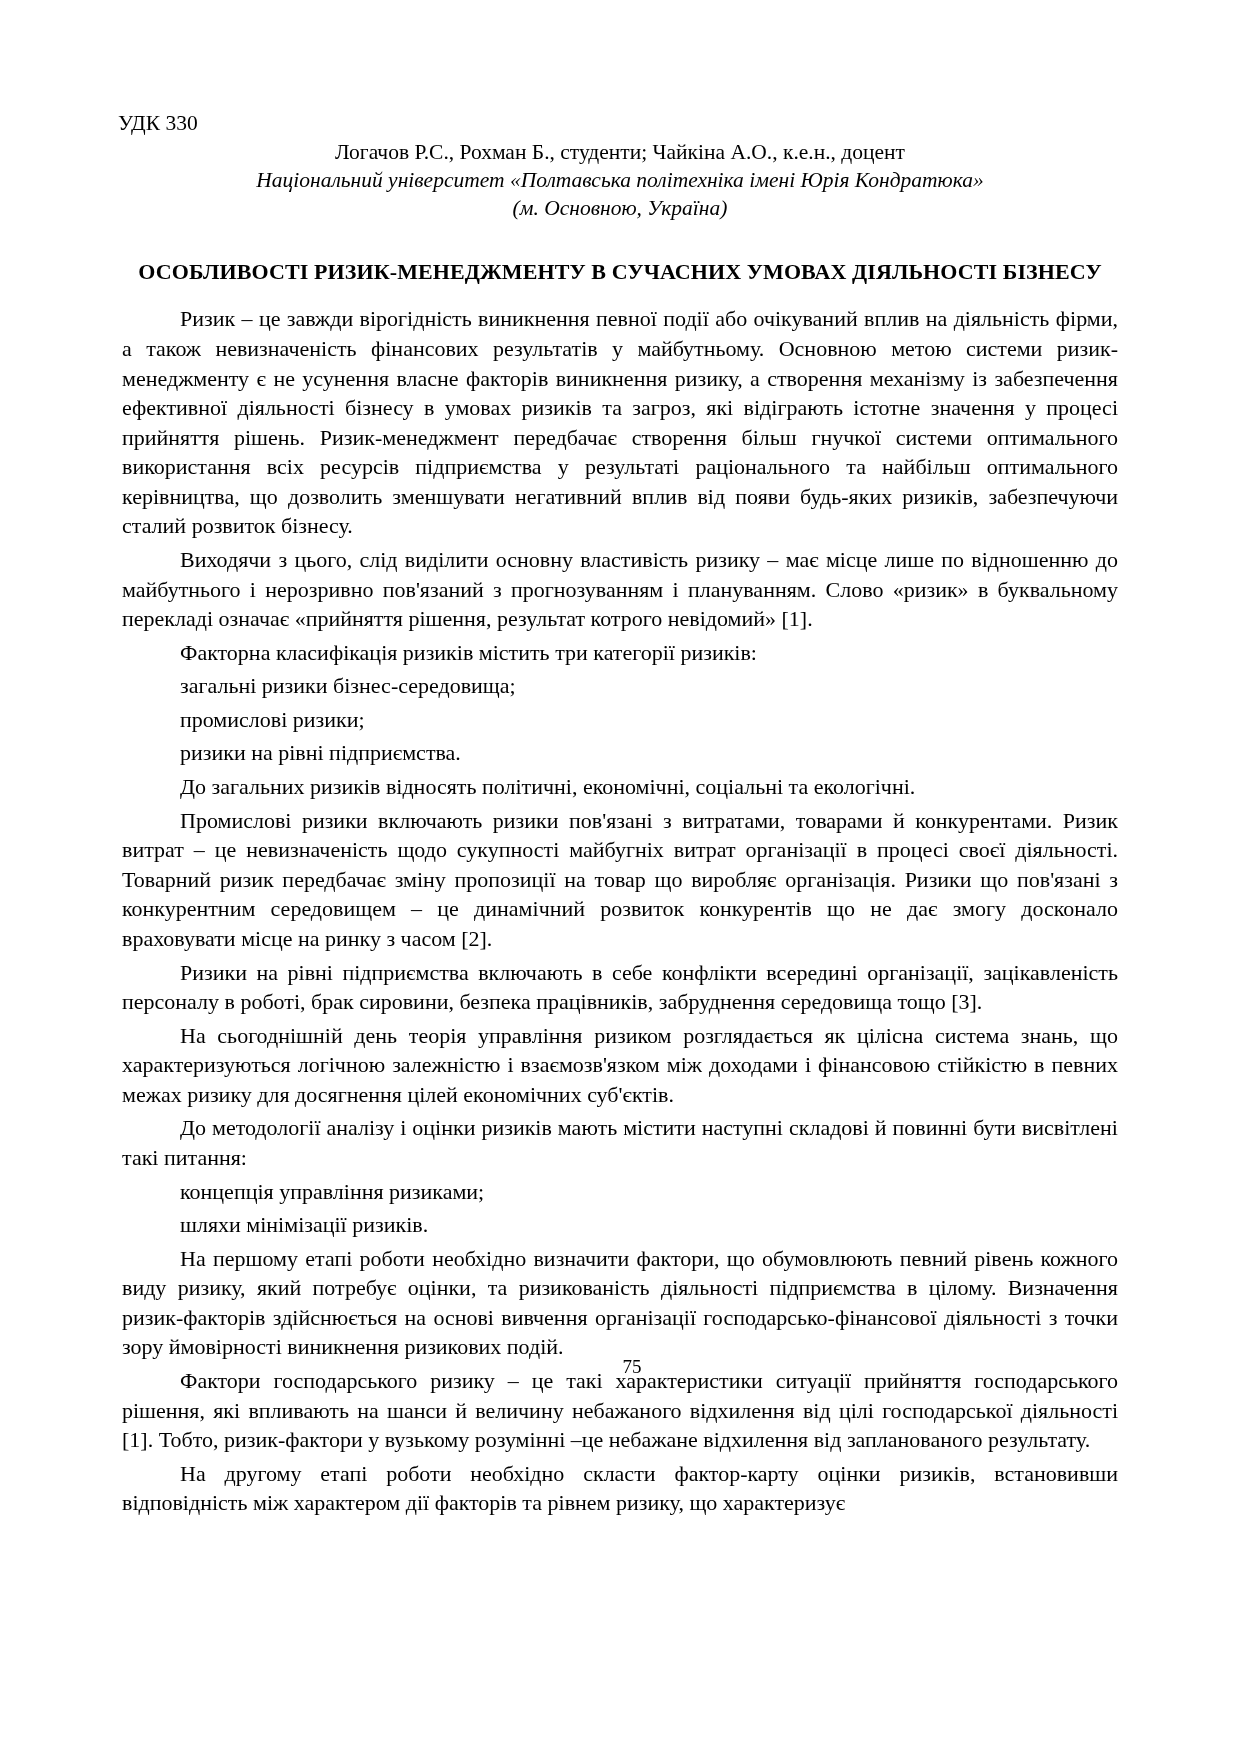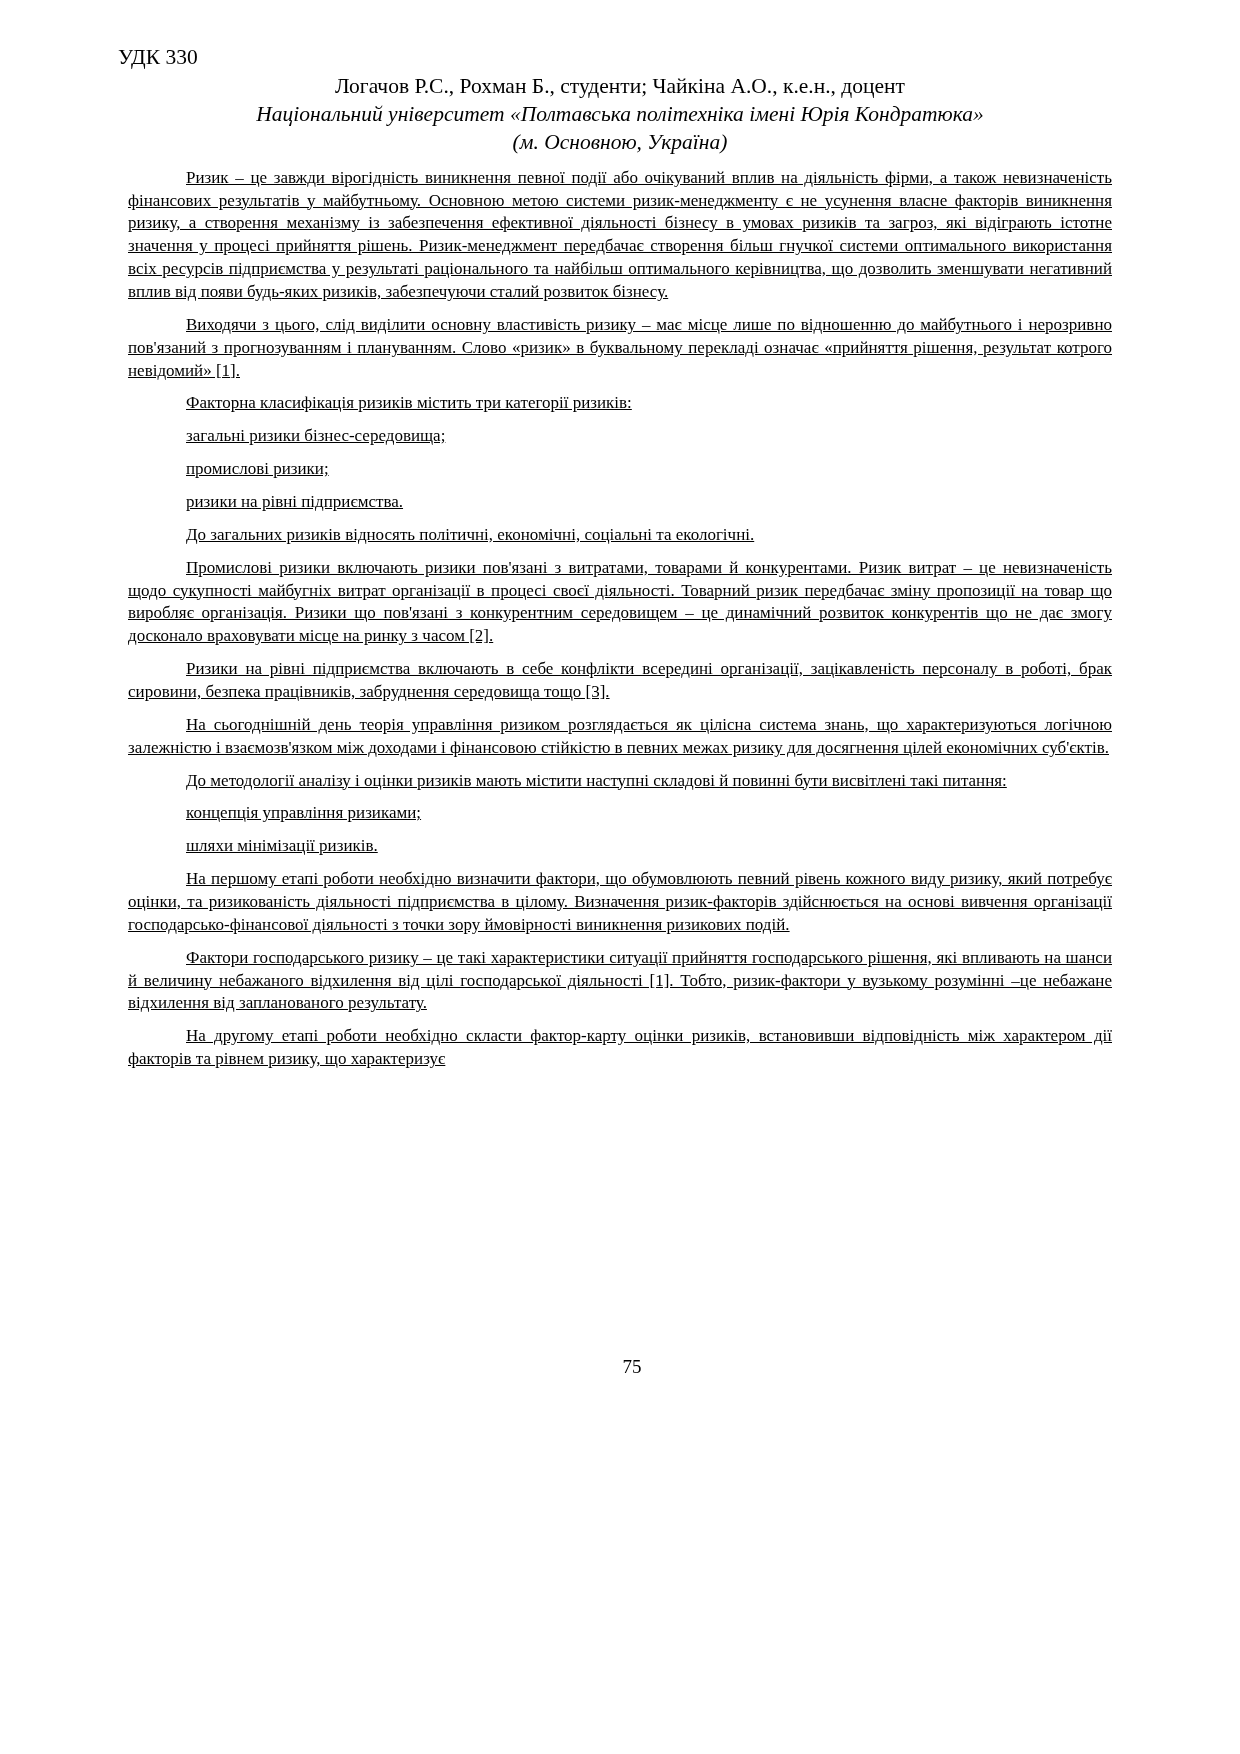--- a/index.html
+++ b/index.html
@@ -11,21 +11,21 @@
     width: 1240px;
     height: 1754px;
     font-family: "Liberation Serif", serif;
     color: #000000;
     position: relative;
   }
   .page {
     box-sizing: border-box;
     width: 1240px;
     height: 1422px;
-    padding: 44px 118px 40px 118px;
+    padding: 110px 118px 40px 118px;
     position: relative;
   }
   .udk {
     font-size: 21.5px;
     line-height: 1.25;
     margin-left: 0px;
     margin-bottom: 2px;
   }
   .authors {
     font-size: 21.5px;
@@ -48,27 +48,26 @@
   .title {
     font-size: 22px;
     font-weight: bold;
     text-align: center;
     line-height: 1.35;
     margin-top: 34px;
     margin-bottom: 18px;
     letter-spacing: 0.1px;
   }
   .body-text p {
-    font-size: 17px;
+    font-size: 22px;
     text-align: justify;
     text-justify: inter-word;
     line-height: 1.345;
-    margin: 10px;
+    margin: 4px;
     text-indent: 58px;
-    text-decoration: underline;
   }
   .body-text p.noindent {
     text-indent: 58px;
   }
   .pagenum {
     position: absolute;
     bottom: 44px;
     left: 12px;
     width: 1240px;
     text-align: center;
@@ -79,20 +78,21 @@
 <body>
 
 <div class="page">
 
   <div class="udk">УДК 330</div>
 
   <div class="authors">Логачов Р.С., Рохман Б., студенти; Чайкіна А.О., к.е.н., доцент</div>
   <div class="affil">Національний університет «Полтавська політехніка імені Юрія Кондратюка»</div>
   <div class="city">(м. Основною, Україна)</div>
 
+  <div class="title">ОСОБЛИВОСТІ РИЗИК-МЕНЕДЖМЕНТУ В СУЧАСНИХ УМОВАХ ДІЯЛЬНОСТІ БІЗНЕСУ</div>
 
   <div class="body-text">
     <p>Ризик – це завжди вірогідність виникнення певної події або очікуваний вплив на діяльність фірми, а також невизначеність фінансових результатів у майбутньому. Основною метою системи ризик-менеджменту є не усунення власне факторів виникнення ризику, а створення механізму із забезпечення ефективної діяльності бізнесу в умовах ризиків та загроз, які відіграють істотне значення у процесі прийняття рішень. Ризик-менеджмент передбачає створення більш гнучкої системи оптимального використання всіх ресурсів підприємства у результаті раціонального та найбільш оптимального керівництва, що дозволить зменшувати негативний вплив від появи будь-яких ризиків, забезпечуючи сталий розвиток бізнесу.</p>
     <p>Виходячи з цього, слід виділити основну властивість ризику – має місце лише по відношенню до майбутнього і нерозривно пов'язаний з прогнозуванням і плануванням. Слово «ризик» в буквальному перекладі означає «прийняття рішення, результат котрого невідомий» [1].</p>
     <p>Факторна класифікація ризиків містить три категорії ризиків:</p>
     <p class="noindent">загальні ризики бізнес-середовища;</p>
     <p class="noindent">промислові ризики;</p>
     <p class="noindent">ризики на рівні підприємства.</p>
     <p>До загальних ризиків відносять політичні, економічні, соціальні та екологічні.</p>
     <p>Промислові ризики включають ризики пов'язані з витратами, товарами й конкурентами. Ризик витрат – це невизначеність щодо сукупності майбугніх витрат організації в процесі своєї діяльності. Товарний ризик передбачає зміну пропозиції на товар що виробляє організація. Ризики що пов'язані з конкурентним середовищем – це динамічний розвиток конкурентів що не дає змогу досконало враховувати місце на ринку з часом [2].</p>

